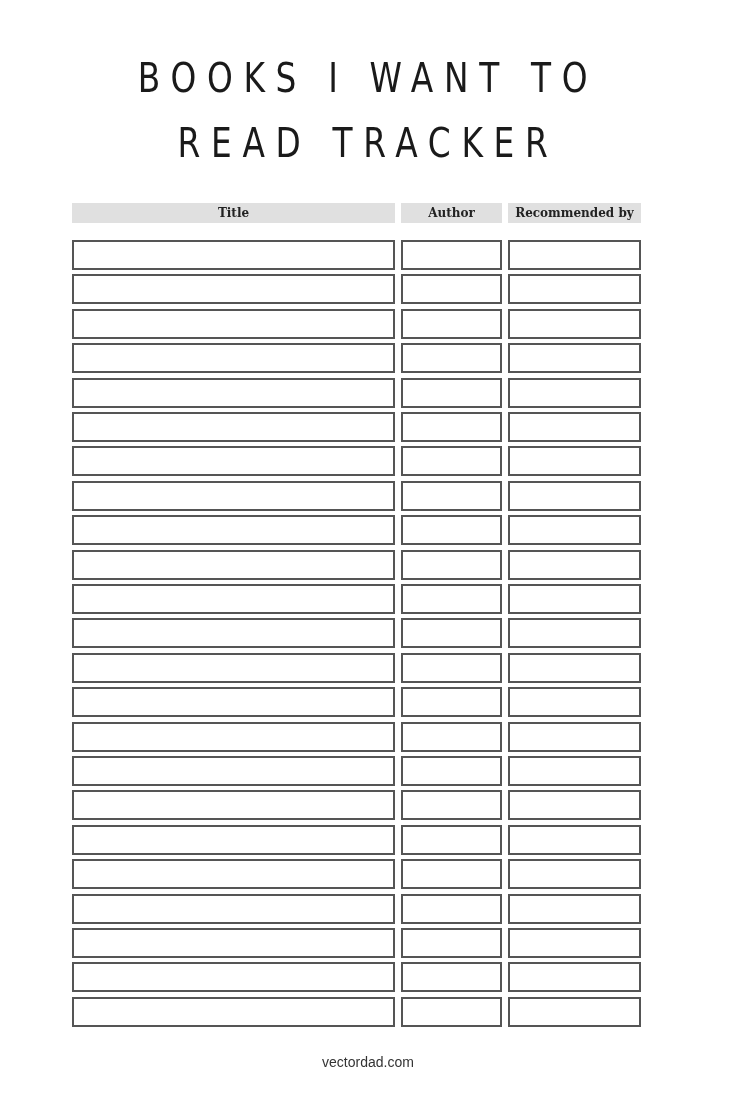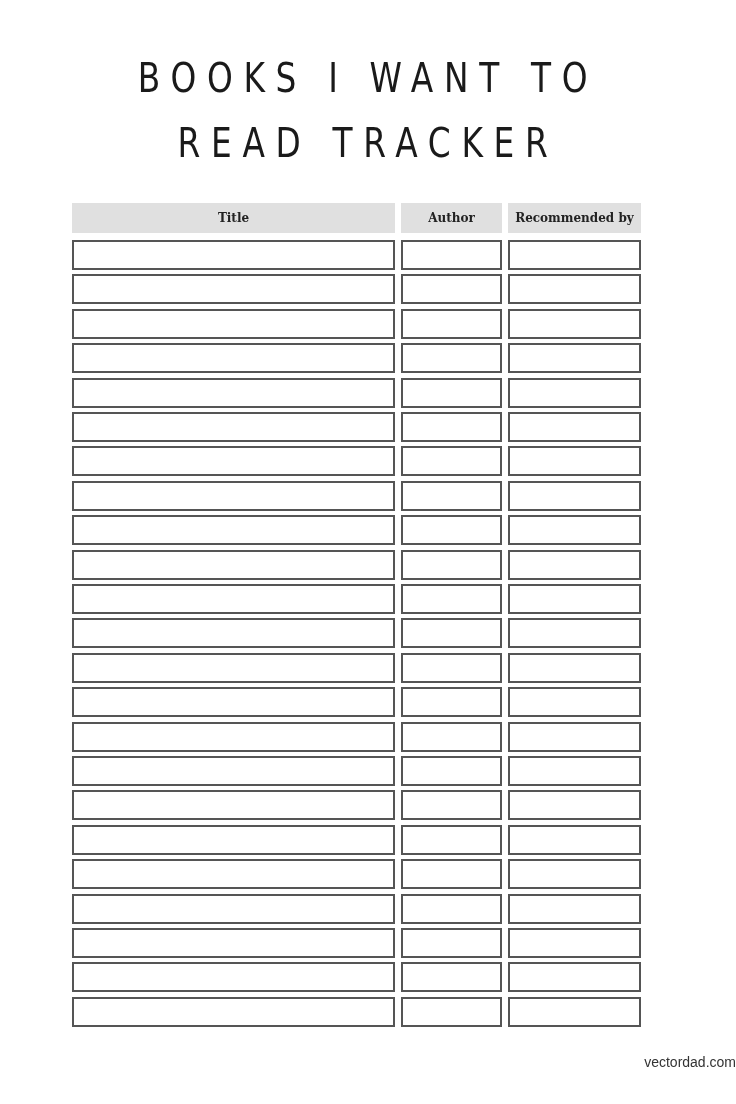--- a/index.html
+++ b/index.html
@@ -6,30 +6,30 @@
   body { width: 736px; height: 1104px; position: relative; overflow: hidden; }
   .title {
     position: absolute; left: 0; width: 736px; text-align: center;
     font-family: "DejaVu Sans", sans-serif; font-weight: normal;
     color: #1a1a1a; font-size: 40px; letter-spacing: 13px;
     line-height: 1; transform: scaleX(0.82); transform-origin: center;
   }
   .t1 { top: 58px; }
   .t2 { top: 123px; }
   .hdr {
-    position: absolute; top: 203px; height: 30px; background: #e0e0e0;
+    position: absolute; top: 203px; height: 20px; background: #e0e0e0;
     font-family: "DejaVu Serif", serif; font-weight: bold; font-size: 12px;
     color: #222; display: flex; align-items: center; justify-content: center;
   }
   .cell {
     position: absolute; box-sizing: border-box; border: 2px solid #555;
     background: #fff; height: 30px;
   }
   .footer {
-    position: absolute; top: 1054px; left: 0; width: 736px; text-align: right;
+    position: absolute; top: 1054px; left: 0; width: 736px; text-align: center;
     font-family: "Liberation Sans", sans-serif; font-size: 14px; color: #333;
   }
 </style>
 </head>
 <body>
 
 <div class="title t1">BOOKS I WANT TO</div>
 <div class="title t2">READ TRACKER</div>
 
 <div id="table">

